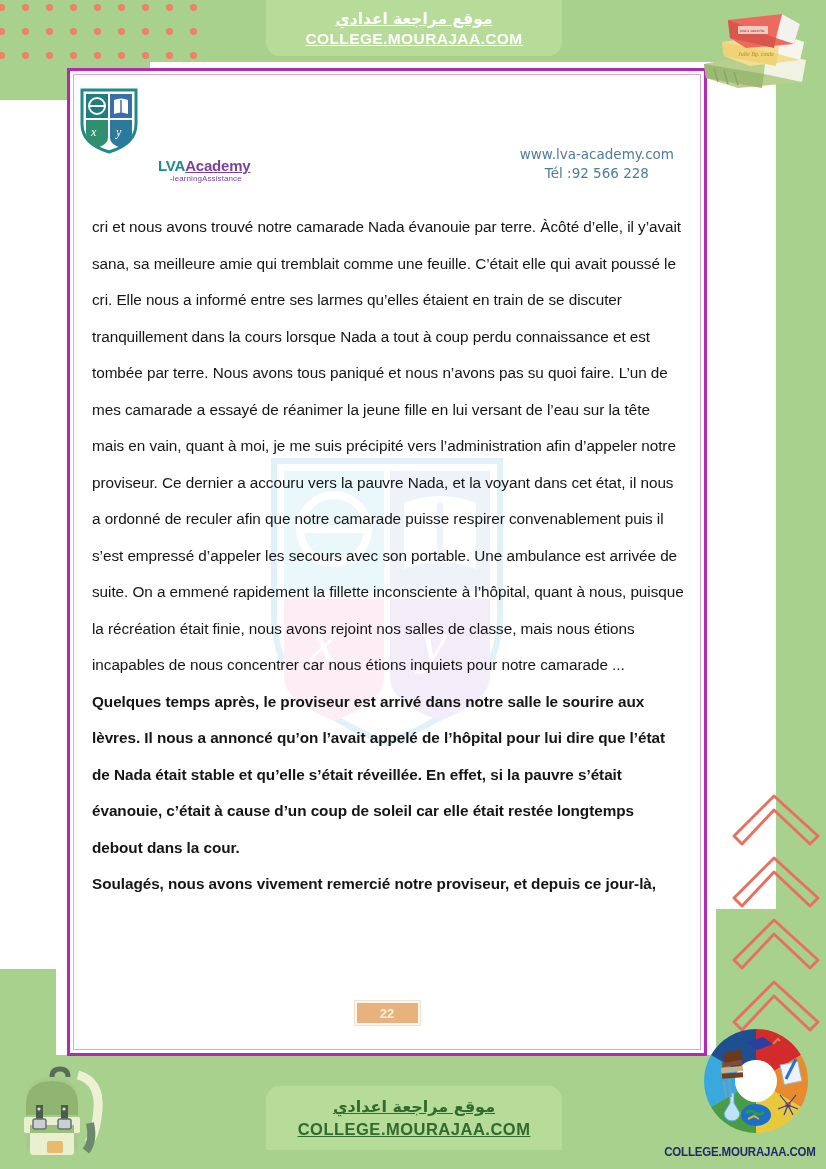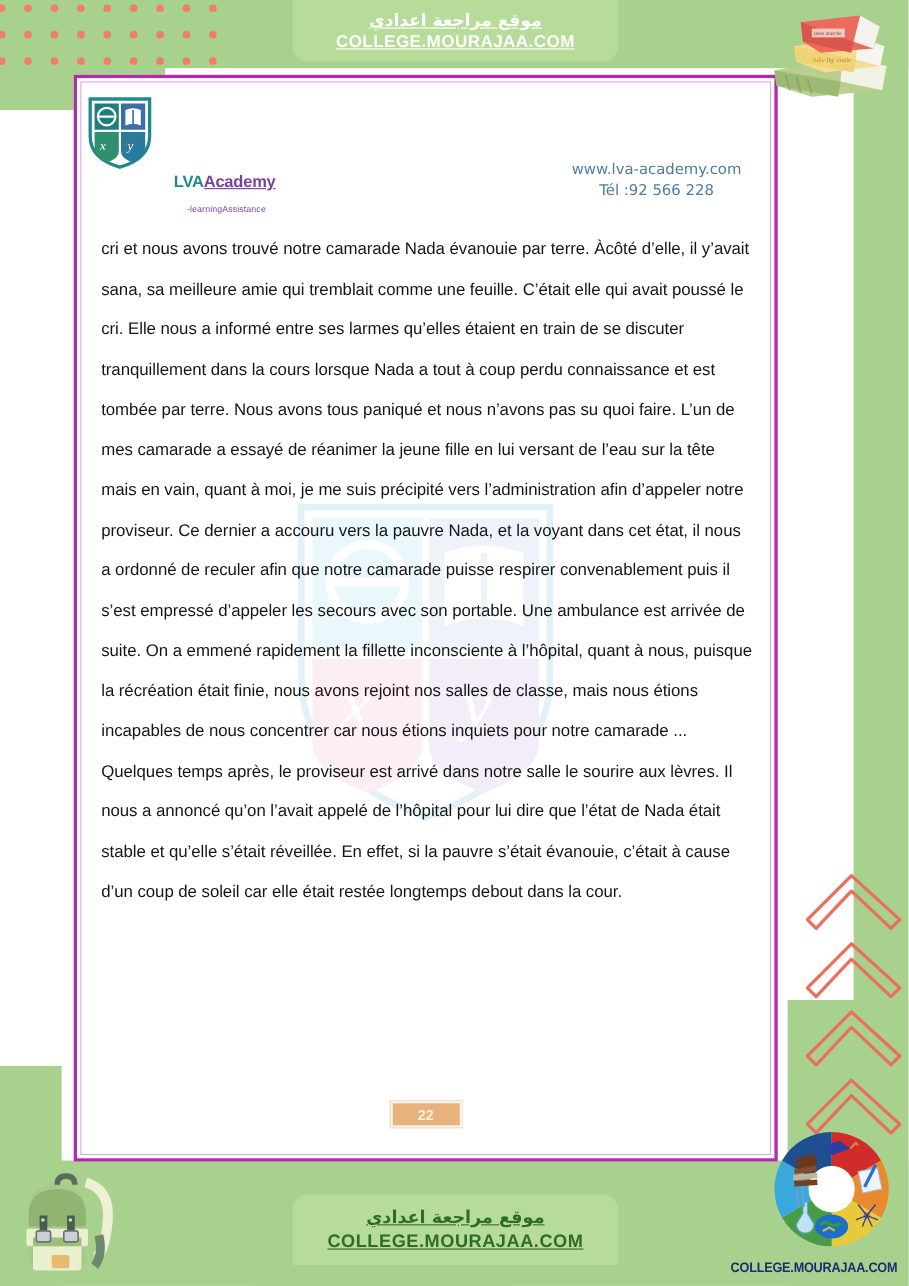--- a/index.html
+++ b/index.html
@@ -119,21 +119,21 @@
     border: 1px solid #d9a8e0;
   }
 
   
   .letterhead { position: absolute; left: 0; top: 0; width: 100%; height: 118px; }
   .lva-shield { position: absolute; left: 8px; top: 15px; width: 62px; height: 68px; }
   .lva-text { position: absolute; left: 88px; top: 42px; }
   .lva-name { font-size: 15px; font-weight: bold; letter-spacing: -.2px; line-height: 17px; margin-top: 44px; }
   .lva-name .lva { color: #1f8a8a; }
   .lva-name .acad { color: #7b3fa0; text-decoration: underline; }
-  .lva-sub { font-size: 8px; color: #7b3fa0; letter-spacing: .1px; margin-top: 12px; padding-left: 12px; }
+  .lva-sub { font-size: 8px; color: #7b3fa0; letter-spacing: .1px; margin-top: 0; padding-left: 12px; }
   .lva-e { position: absolute; left: 44px; top: 50px; font-size: 13px; color: #6b6b6b; font-family: "Liberation Serif", serif; font-style: italic; }
   .contact {
     position: absolute; right: 30px; top: 74px; text-align: center;
     color: #4f7c9e; font-size: 13.5px; line-height: 19px;
     font-family: "DejaVu Sans", sans-serif;
   }
 
   
   .watermark {
     position: absolute; left: 50%; top: 380px; transform: translateX(-50%);
@@ -144,21 +144,21 @@
   .doc-body {
     position: absolute; left: 22px; top: 138px; right: 18px;
     z-index: 3;
   }
   .doc-body p {
     font-size: 15.3px; color: #151515; line-height: 36.5px;
     text-align: left; letter-spacing: -0.05px;
     font-family: "Liberation Sans", sans-serif;
     font-stretch: condensed;
   }
-  .doc-body p + p { margin-top: 0; }
+  .doc-body p + p { margin-top: 0; font-weight: bold; }
 
   .pagenum-wrap {
     position: absolute; left: 0; right: 0; top: 930px;
     display: flex; justify-content: center; z-index: 4;
   }
   .pagenum {
     width: 65px; height: 24px; background: #e8b27e;
     border: 2px solid #fdf6ee;
     display: flex; align-items: center; justify-content: center;
     color: #fbf2d8; font-size: 13px; font-weight: bold;
@@ -353,18 +353,19 @@
       <path d="M142 52 q36 -14 72 0 l0 66 q-36 -14 -72 0 Z" fill="#ffffff"></path>
       <path d="M178 52 l0 66" stroke="#c9d9f0" stroke-width="6"></path>
       <text x="48" y="210" font-size="60" fill="#ffffff" font-family="Liberation Serif, serif" font-style="italic">x</text>
       <text x="158" y="210" font-size="60" fill="#ffffff" font-family="Liberation Serif, serif" font-style="italic">y</text>
     </svg>
   </div>
 
   <div class="doc-body">
     <p>cri et nous avons trouvé notre camarade Nada évanouie par terre. Àcôté d’elle, il y’avait sana, sa meilleure amie qui tremblait comme une feuille. C’était elle qui avait poussé le cri. Elle nous a informé entre ses larmes qu’elles étaient en train de se discuter tranquillement dans la cours lorsque Nada a tout à coup perdu connaissance et est tombée par terre. Nous avons tous paniqué et nous n’avons pas su quoi faire. L’un de mes camarade a essayé de réanimer la jeune fille en lui versant de l’eau sur la tête mais en vain, quant à moi, je me suis précipité vers l’administration afin d’appeler notre proviseur. Ce dernier a accouru vers la pauvre Nada, et la voyant dans cet état, il nous a ordonné de reculer afin que notre camarade puisse respirer convenablement puis il s’est empressé d’appeler les secours avec son portable. Une ambulance est arrivée de suite. On a emmené rapidement la fillette inconsciente à l’hôpital, quant à nous, puisque la récréation était finie, nous avons rejoint nos salles de classe, mais nous étions incapables de nous concentrer car nous étions inquiets pour notre camarade ...</p>
     <p>Quelques temps après, le proviseur est arrivé dans notre salle le sourire aux lèvres. Il nous a annoncé qu’on l’avait appelé de l’hôpital pour lui dire que l’état de Nada était stable et qu’elle s’était réveillée. En effet, si la pauvre s’était évanouie, c’était à cause d’un coup de soleil car elle était restée longtemps debout dans la cour.</p>
+    <p>Soulagés, nous avons vivement remercié notre proviseur, et depuis ce jour-là,</p>
   </div>
 
   <div class="pagenum-wrap">
     <div class="pagenum">22</div>
   </div>
 </div>
 
 </body></html>

